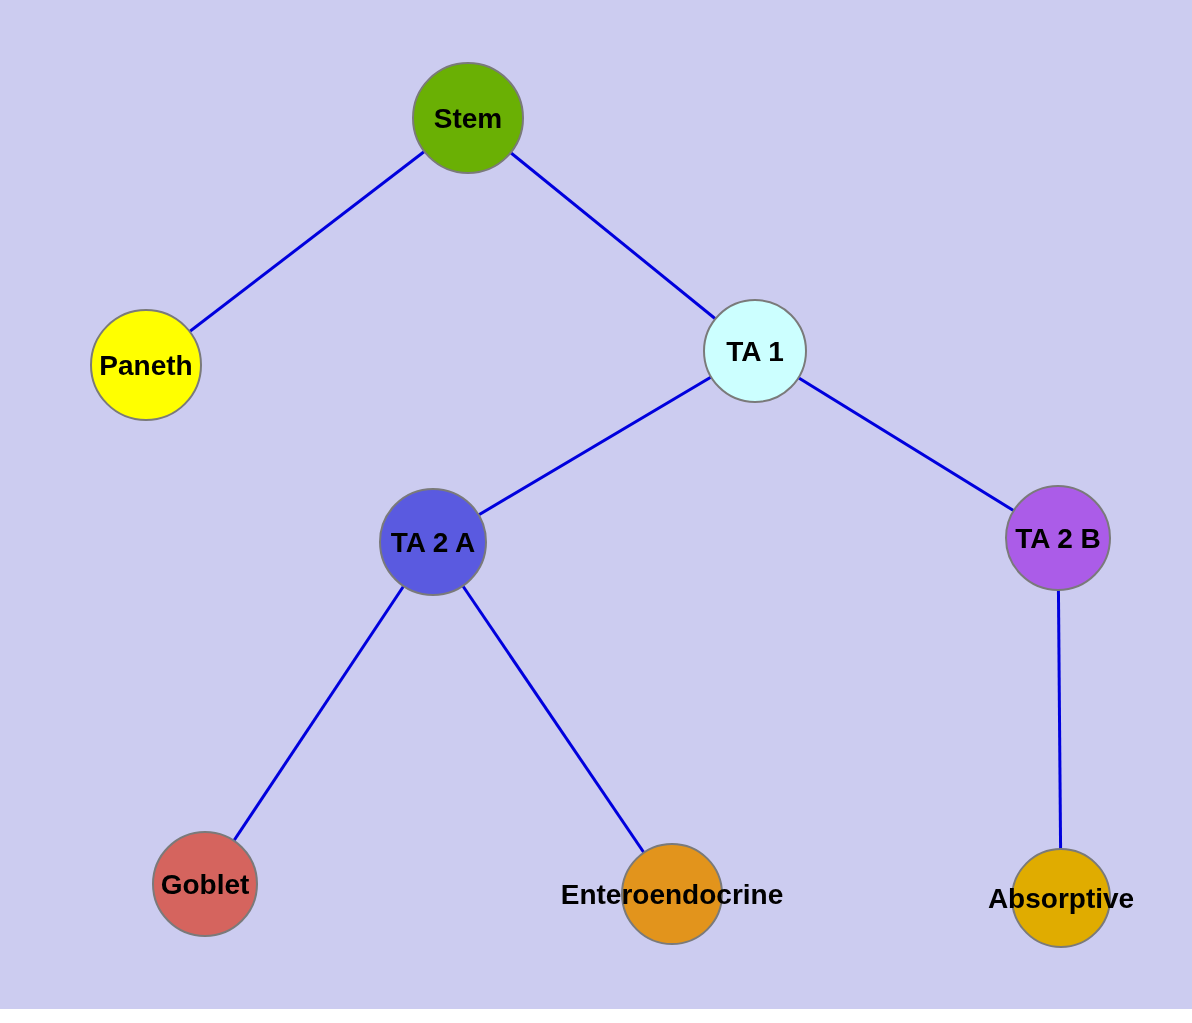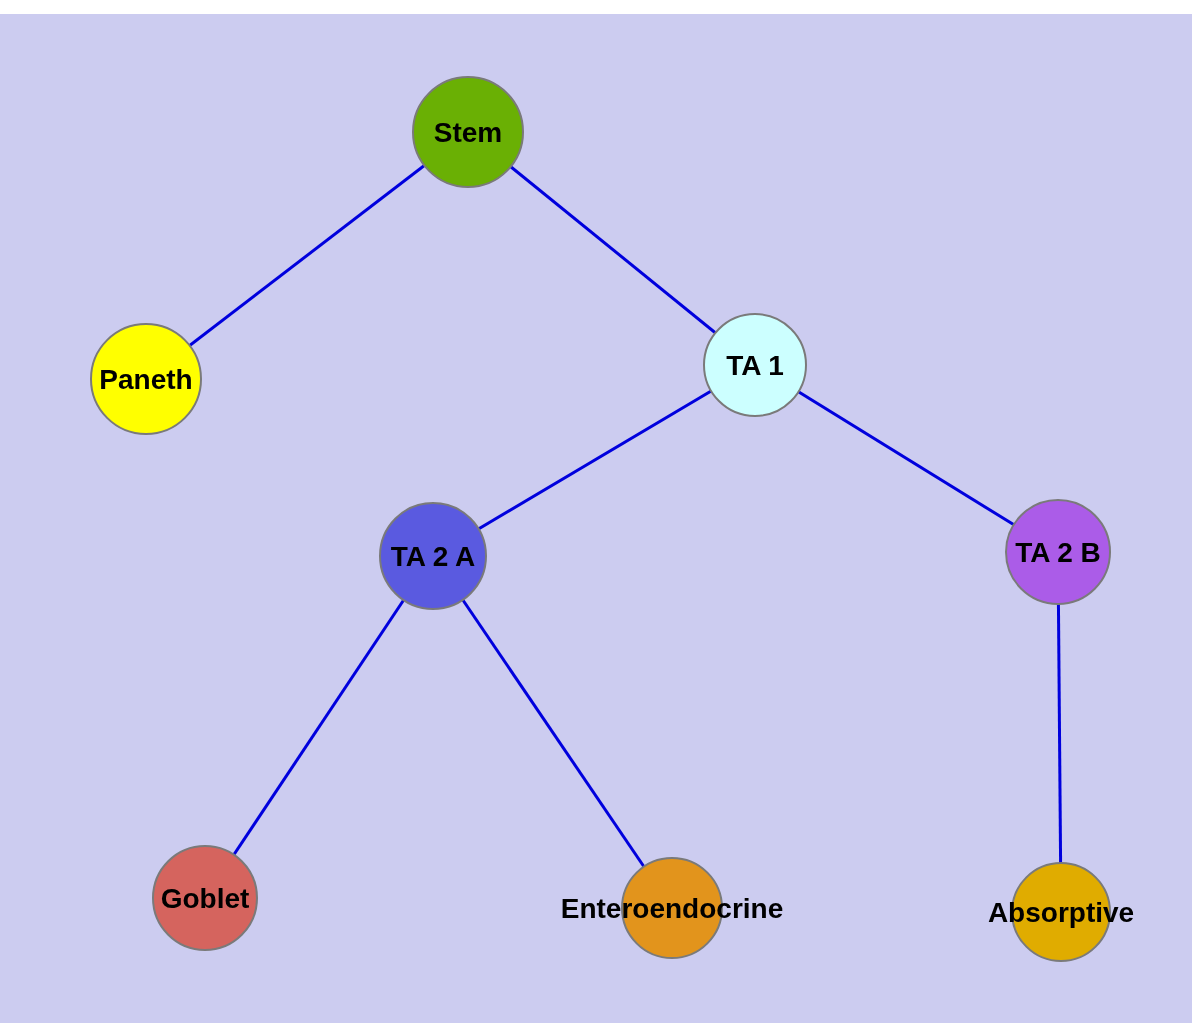--- a/index.html
+++ b/index.html
@@ -10,21 +10,20 @@
   body {
     width: 1192px;
     height: 1023px;
     overflow: hidden;
     font-family: "Liberation Sans", sans-serif;
   }
   .stage {
     width: 1192px;
     height: 1009px;
     position: relative;
-    margin-top: 14px;
   }
   svg.graph {
     display: block;
     width: 1192px;
     height: 1009px;
   }
   .node-label {
     font-family: "Liberation Sans", "DejaVu Sans", sans-serif;
     font-weight: bold;
     font-size: 28px;

